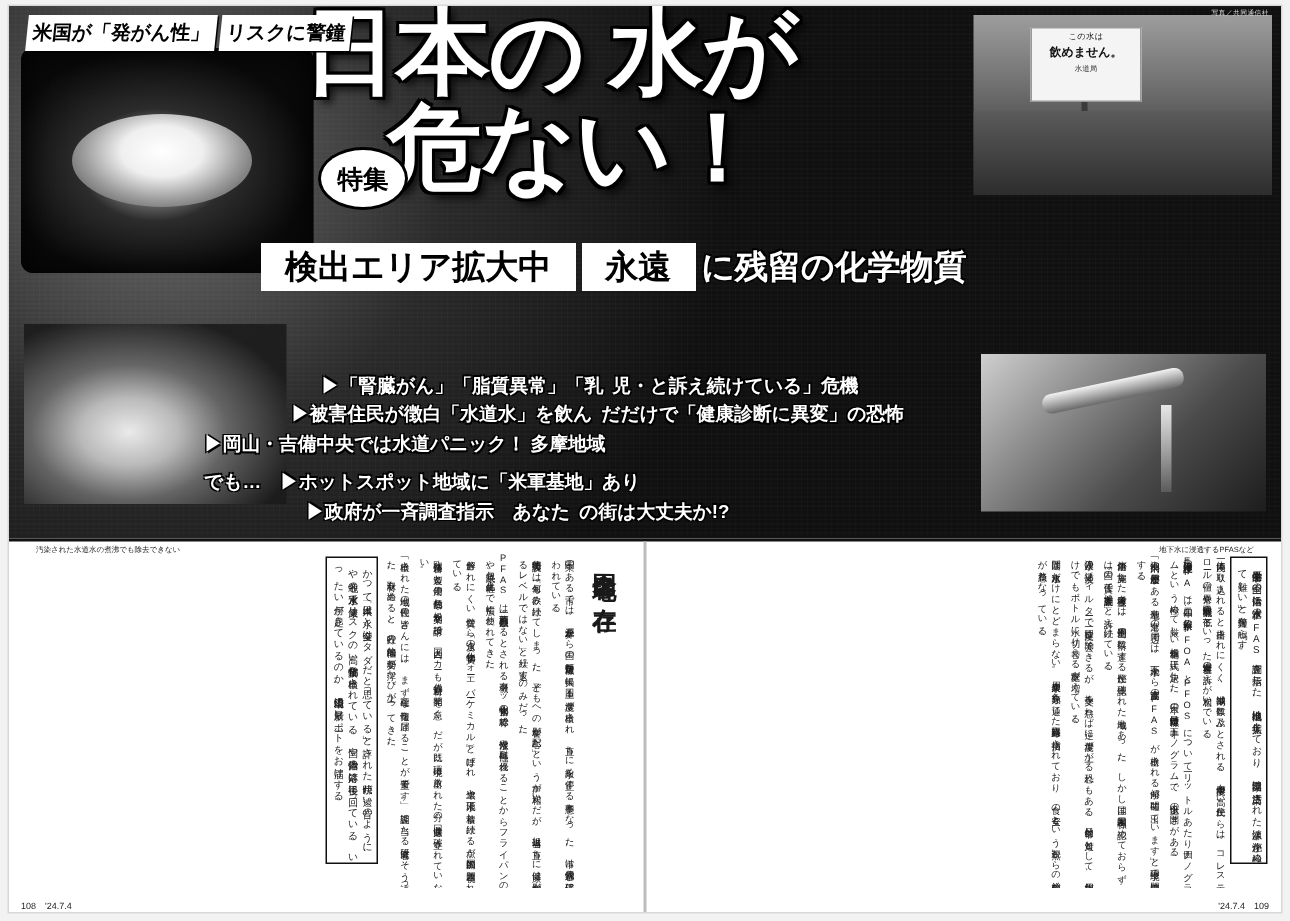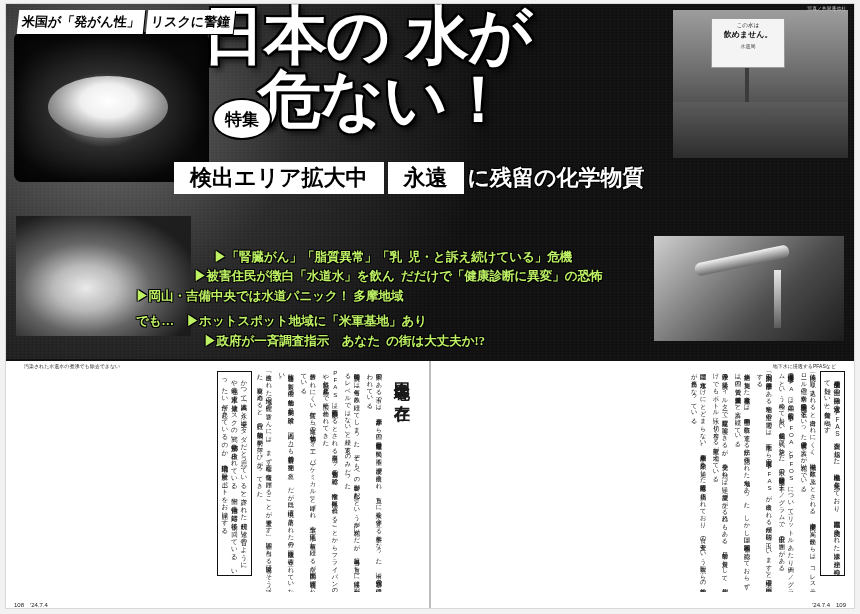--- a/index.html
+++ b/index.html
@@ -94,24 +94,25 @@
     opacity: .9;
     filter: blur(.3px);
   }
 
   
   .sign-photo {
     position: absolute;
     right: 6px;
     top: 6px;
     width: 175px;
-    height: 148px;
+    height: 120px;
     background:
       linear-gradient(180deg, #9d9d9d 0%, #6f6f6f 40%, #4a4a4a 70%, #2a2a2a 100%);
     overflow: hidden;
+    padding-left: 24px;
   }
   .sign-photo .placard {
     position: absolute;
     left: 38px;
     top: 8px;
     width: 74px;
     height: 50px;
     background: #f4f4f4;
     border: 1px solid #999;
     padding: 3px;
@@ -280,26 +281,25 @@
     white-space: nowrap;
   }
 
   
   .bullets {
     position: absolute;
     left: 120px;
     top: 244px;
     width: 560px;
     z-index: 6;
-    color: #bef264;
+    color: #ffffff;
     font-weight: bold;
     font-size: 12.5px;
     line-height: 1.55;
     text-shadow: 1px 1px 0 #000, -1px -1px 0 #000, 1px -1px 0 #000, -1px 1px 0 #000;
-    font-family: Liberation Serif, serif;
   }
   .bullets .row {
     display: flex;
     justify-content: flex-start;
     gap: 6px;
     white-space: nowrap;
   }
   .bullets .row.r1 { margin-left: 88px; }
   .bullets .row.r2 { margin-left: 68px; }
   .bullets .row.r3 { margin-left: 10px; flex-direction: column; }

